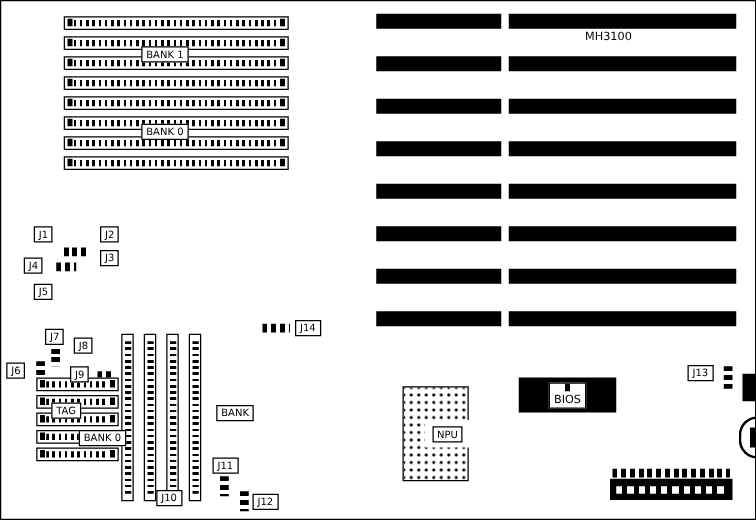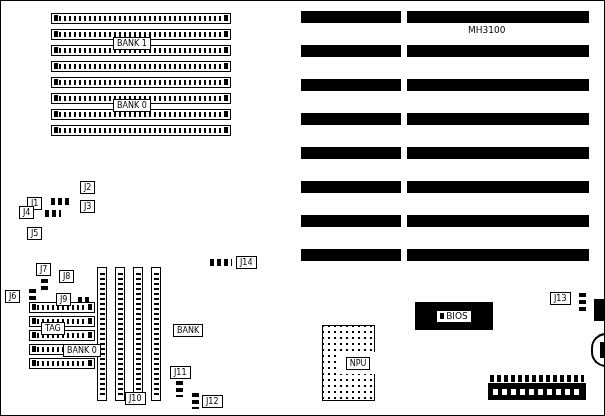--- a/index.html
+++ b/index.html
@@ -48,21 +48,21 @@
     position:absolute; height:7px;
     background-image:repeating-linear-gradient(90deg,#000 0 4px,transparent 4px 7px);
   }
   .pins-v {
     position:absolute; width:7px;
     background-image:repeating-linear-gradient(180deg,#000 0 4px,transparent 4px 7px);
   }
   .chip { position:absolute; background:#000; display:flex; align-items:center; justify-content:center; }
   .chip .lblbox {
     border:1px solid #000; background:#fff; font-size:9px; line-height:11px;
-    padding:0 3px; display:flex; align-items:center; gap:2px;
+    padding:0 3px; display:flex; align-items:center; gap:2px;flex-direction:column;
   }
   .sq { display:inline-block; width:4px; height:6px; background:#000; }
   .chip-text { color:#fff; font-size:10px; letter-spacing:1px; }
   .model-text { position:absolute; font-size:9px;text-align:center; }
   .power {
     position:absolute; background:#000;
     background-image:repeating-linear-gradient(90deg,#fff 0 5px,transparent 5px 9px);
     background-size:calc(100% - 10px) 6px; background-position:center center;
     background-repeat:no-repeat;
   }
@@ -100,21 +100,21 @@
   <div class="isa" style="left:300px;top:146px;width:100px"></div>
   <div class="isa" style="left:406px;top:146px;width:182px"></div>
   <div class="isa" style="left:300px;top:180px;width:100px"></div>
   <div class="isa" style="left:406px;top:180px;width:182px"></div>
   <div class="isa" style="left:300px;top:214px;width:100px"></div>
   <div class="isa" style="left:406px;top:214px;width:182px"></div>
   <div class="isa" style="left:300px;top:248px;width:100px"></div>
   <div class="isa" style="left:406px;top:248px;width:182px"></div>
   <div class="model-text" style="left:467px;top:24px">MH3100</div>
 
-  <div class="lbl" style="left:26px;top:196px">J1</div>
+  <div class="lbl" style="left:26px;top:180px">J1</div>
   <div class="lbl" style="left:79px;top:180px">J2</div>
   <div class="pins-h" style="left:50px;top:197px;width:18px"></div>
   <div class="lbl" style="left:79px;top:199px">J3</div>
   <div class="lbl" style="left:18px;top:205px">J4</div>
   <div class="pins-h" style="left:44px;top:209px;width:16px"></div>
   <div class="lbl" style="left:26px;top:226px">J5</div>
 
   <div class="pins-h" style="left:209px;top:258px;width:22px"></div>
   <div class="lbl" style="left:235px;top:255px">J14</div>
 
@@ -140,21 +140,21 @@
   <div class="lbl" style="left:62px;top:343px">BANK 0</div>
   <div class="lbl" style="left:124px;top:391px">J10</div>
 
   <div class="lbl" style="left:172px;top:323px">BANK</div>
 
   <div class="lbl" style="left:169px;top:365px">J11</div>
   <div class="pins-v" style="left:175px;top:380px;height:16px"></div>
   <div class="pins-v" style="left:191px;top:392px;height:16px"></div>
   <div class="lbl" style="left:201px;top:394px">J12</div>
 
-  <div class="pga" style="left:321px;top:324px;width:53px;height:76px">
+  <div class="pga" style="left:321px;top:308px;width:53px;height:76px">
     <div class="pga-center" style="left:17px;top:26px;width:36px;height:22px">
       <span class="lbl" style="position:static">NPU</span>
     </div>
   </div>
 
   <div class="chip" style="left:414px;top:301px;width:78px;height:28px">
     <span class="lblbox">
       <span class="sq"></span>
       <span>BIOS</span>
     </span>

